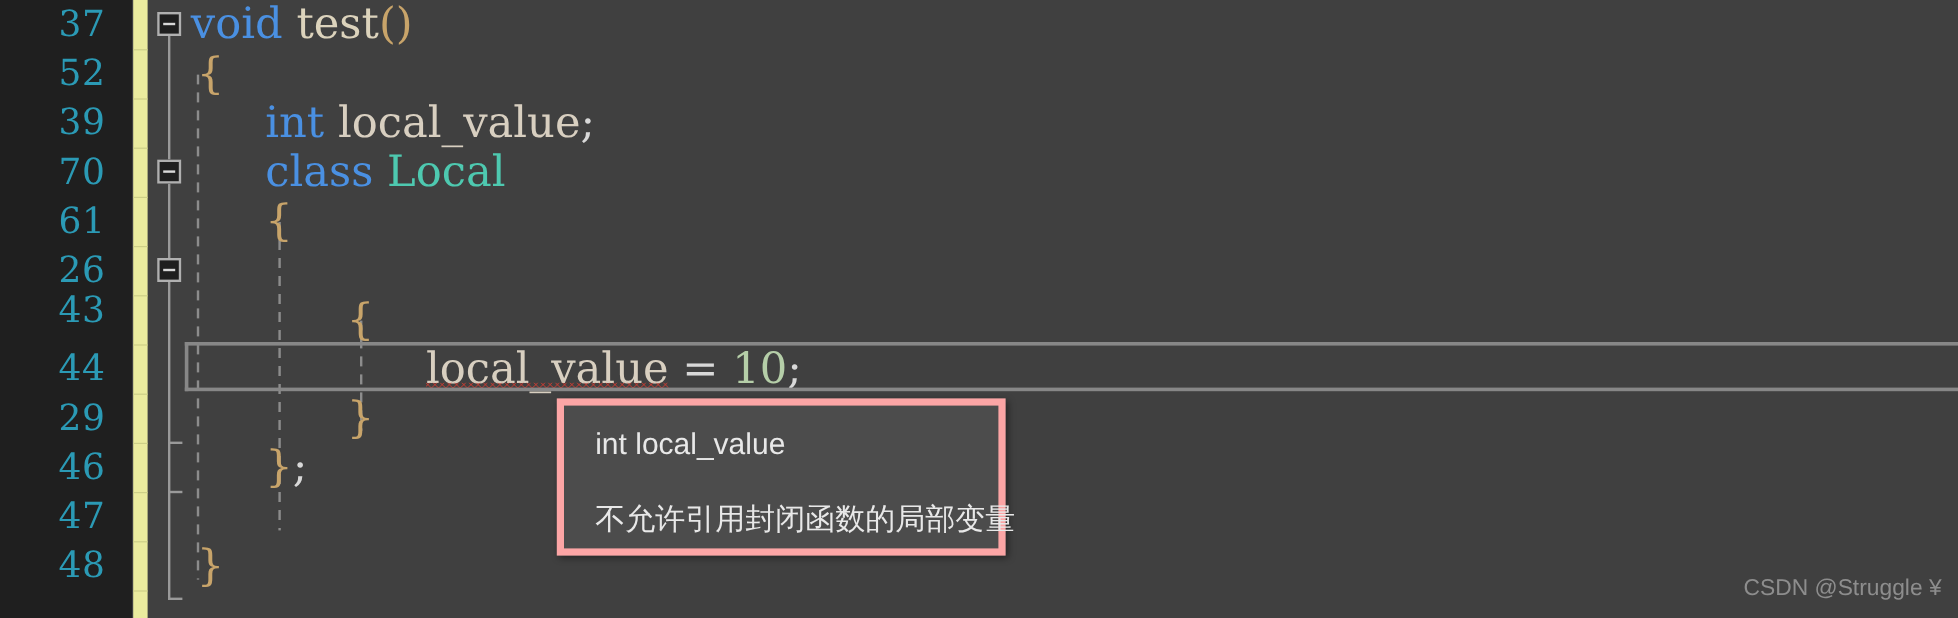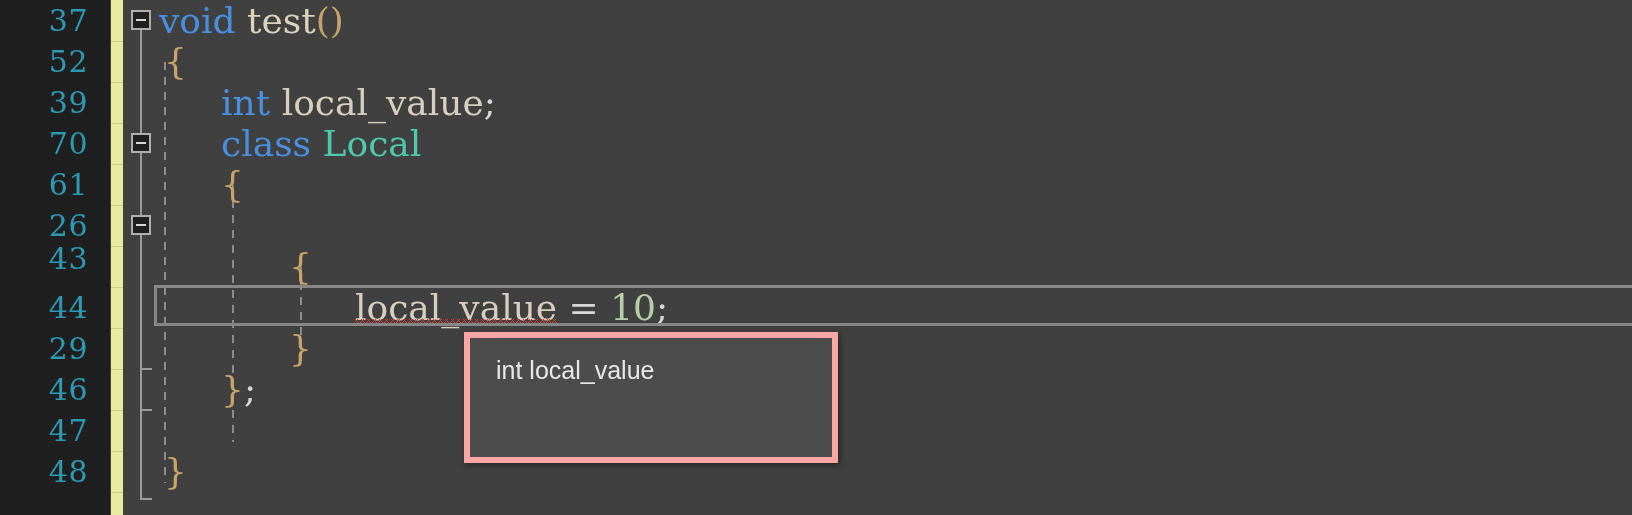--- a/index.html
+++ b/index.html
@@ -266,16 +266,18 @@
 
     <div class="codeline" style="top:410px;left:5px"></div>
 
     <div class="codeline" style="top:451px;left:5px"><span class="pun">}</span></div>
   </div>
 
   <div id="curline"></div>
 
   <div id="tooltip">
     <div class="tt-row" id="tt-sig">int local_value</div>
-  </div>
-
+    <div class="tt-row" id="tt-msg">不允许引用封闭函数的局部变量</div>
+  </div>
+
+  <div id="watermark">CSDN @Struggle ¥</div>
 
 </div>
 
 </body></html>

